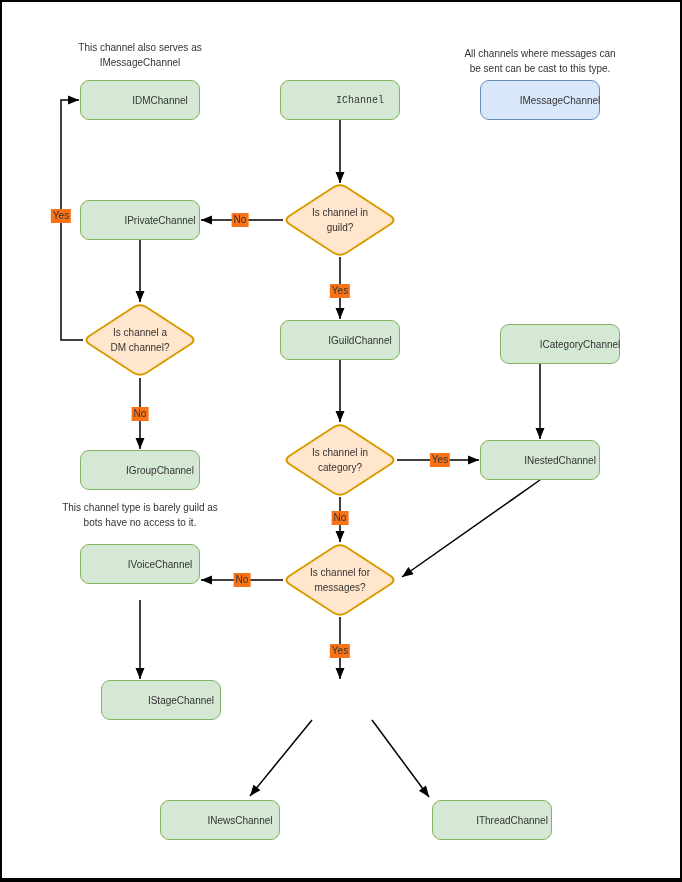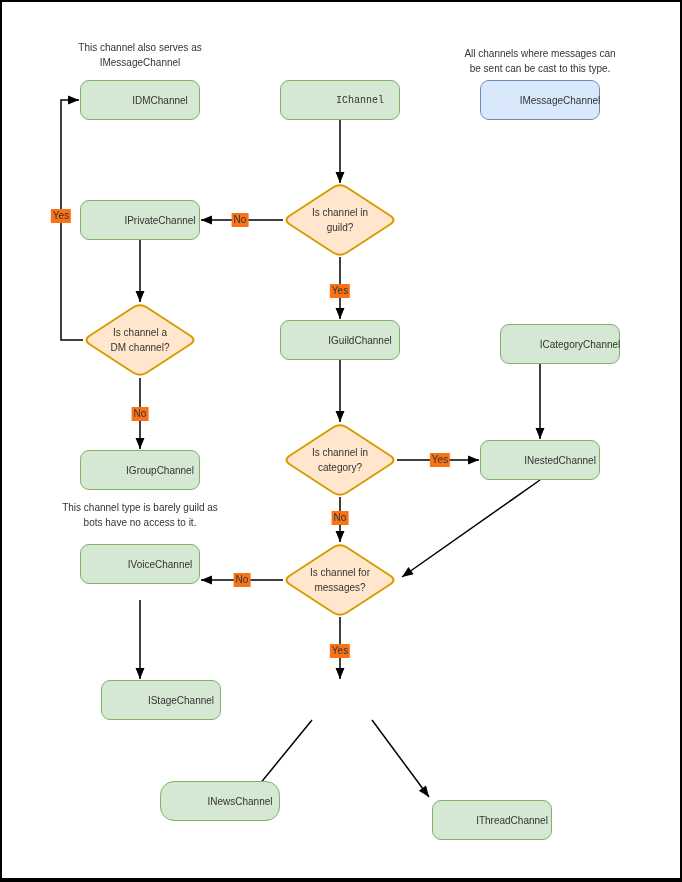--- a/index.html
+++ b/index.html
@@ -67,21 +67,21 @@
   <div class="node" style="left:80px;top:80px;">IDMChannel</div>
   <div class="node" style="left:280px;top:80px;font-family:Liberation Mono, monospace;">IChannel</div>
   <div class="node blue" style="left:480px;top:80px;">IMessageChannel</div>
   <div class="node" style="left:80px;top:200px;">IPrivateChannel</div>
   <div class="node" style="left:280px;top:320px;">IGuildChannel</div>
   <div class="node" style="left:480px;top:324px;margin-left:20px;">ICategoryChannel</div>
   <div class="node" style="left:80px;top:450px;">IGroupChannel</div>
   <div class="node" style="left:480px;top:440px;">INestedChannel</div>
   <div class="node" style="left:80px;top:544px;">IVoiceChannel</div>
   <div class="node" style="left:88px;top:680px;margin-left:13px;">IStageChannel</div>
-  <div class="node" style="left:160px;top:781px;border-radius:14px;">INewsChannel</div>
+  <div class="node" style="left:160px;top:800px;">INewsChannel</div>
   <div class="node" style="left:420px;top:800px;margin-left:12px;">IThreadChannel</div>
 
   <div class="dlabel" style="left:340px;top:220px;">Is channel in
 guild?</div>
   <div class="dlabel" style="left:140px;top:340px;">Is channel a
 DM channel?</div>
   <div class="dlabel" style="left:340px;top:460px;">Is channel in
 category?</div>
   <div class="dlabel" style="left:340px;top:580px;">Is channel for
 messages?</div>

